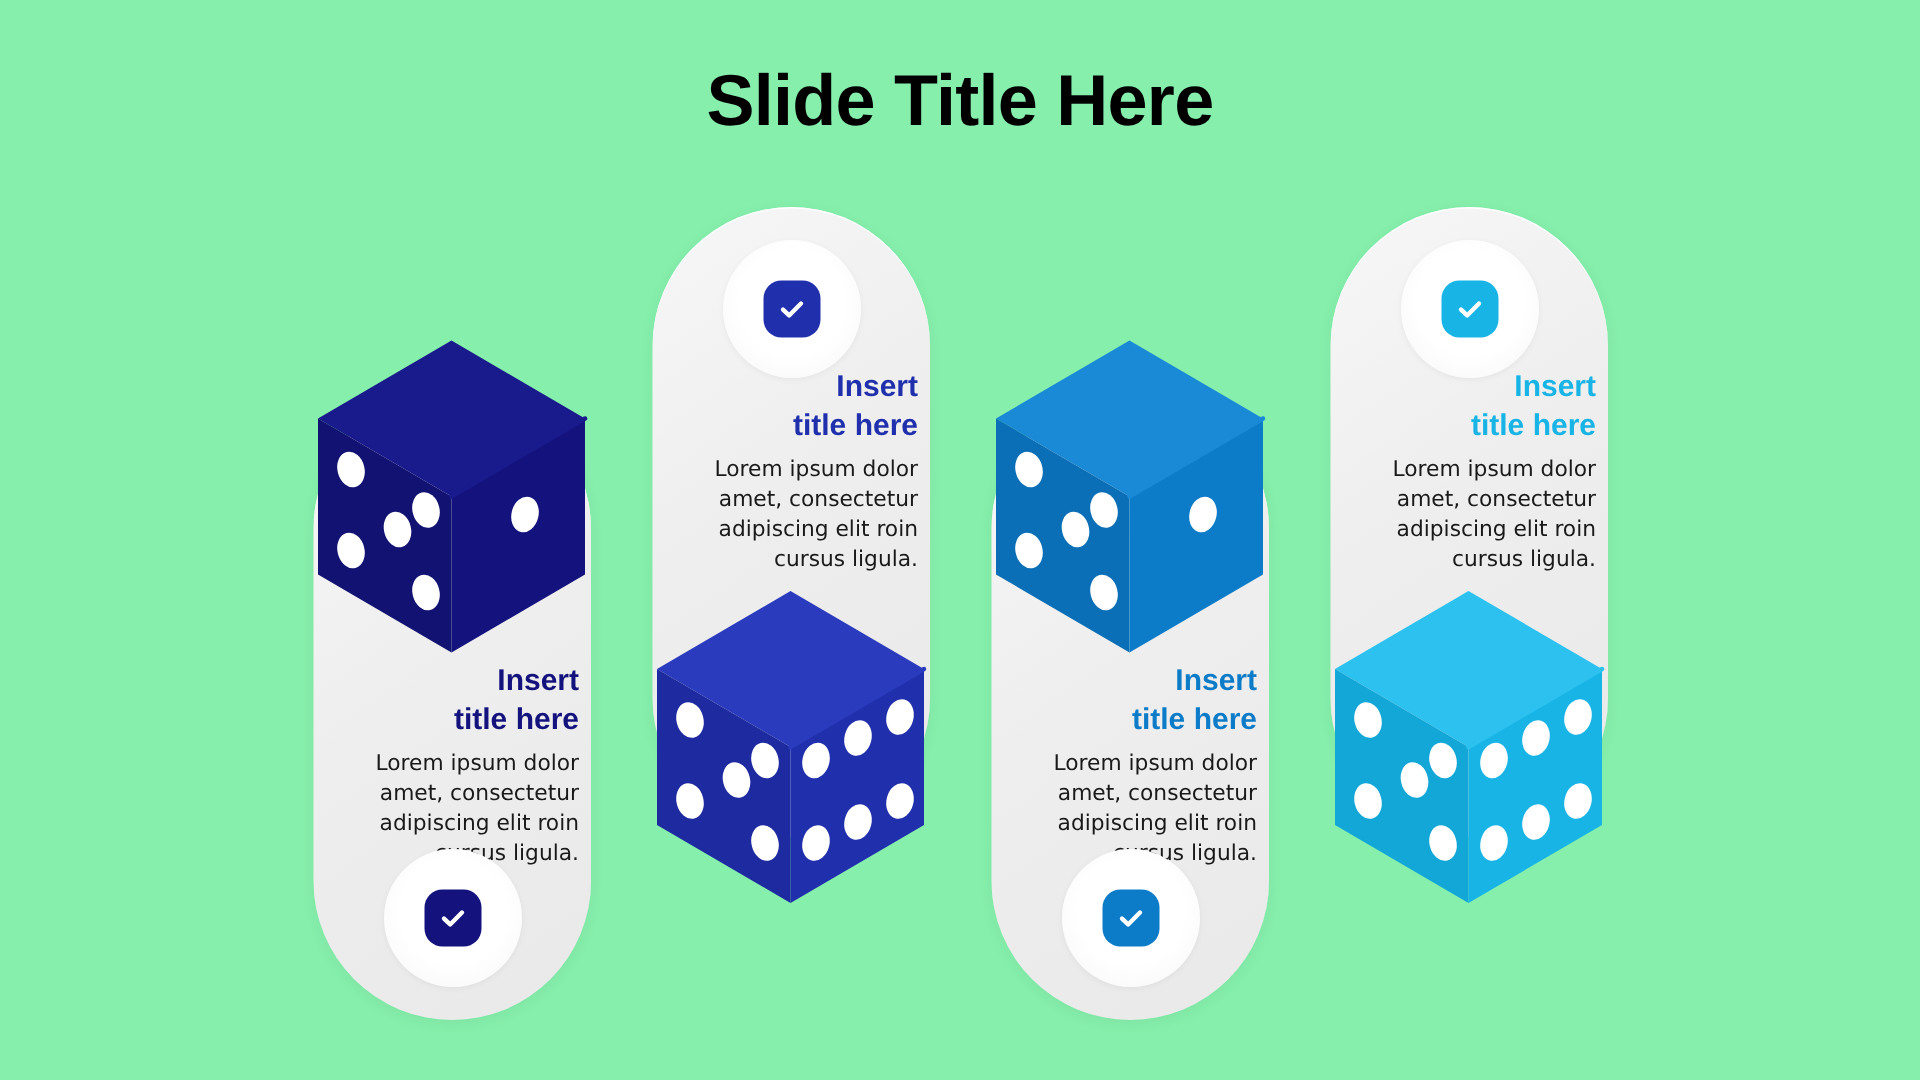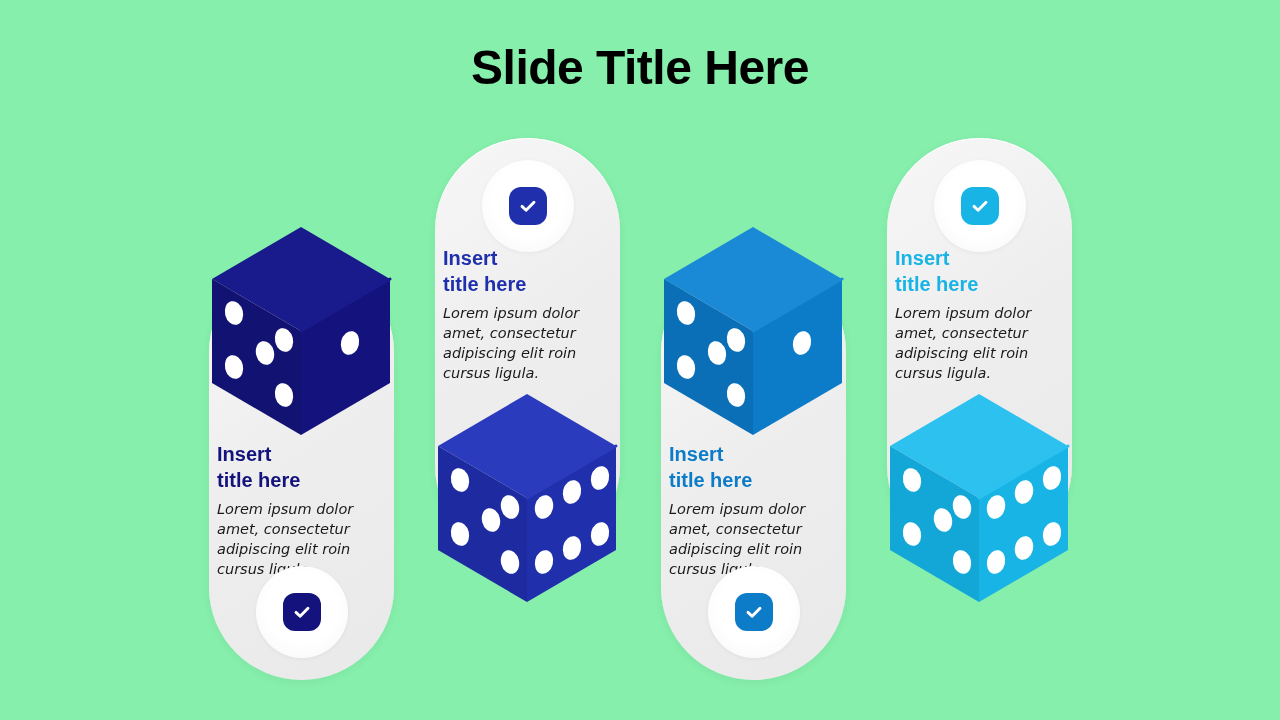--- a/index.html
+++ b/index.html
@@ -98,39 +98,38 @@
     align-items: center;
     justify-content: center;
   }
   .badge svg { display: block; }
 
   
   .card-text {
     position: absolute;
     left: 8px;
     width: 169px;
-    text-align: left;
+    text-align: right;
   }
   .card-down .card-text { top: 182px; }
   .card-up   .card-text { top: 108px; }
 
   .card-title {
     font-size: 20px;
     font-weight: bold;
     line-height: 1.28;
     margin: 0 0 6px 0;
     white-space: pre-line;
   }
   .card-body {
     font-size: 14.5px;
     line-height: 1.38;
     color: #1a1a1a;
     margin: 0;
     font-family: "DejaVu Sans", sans-serif;
-    font-style: italic;
   }
 
   
   .die {
     position: absolute;
     left: 50%;
     margin-left: -93px;
     width: 186px;
     height: 212px;
   }

